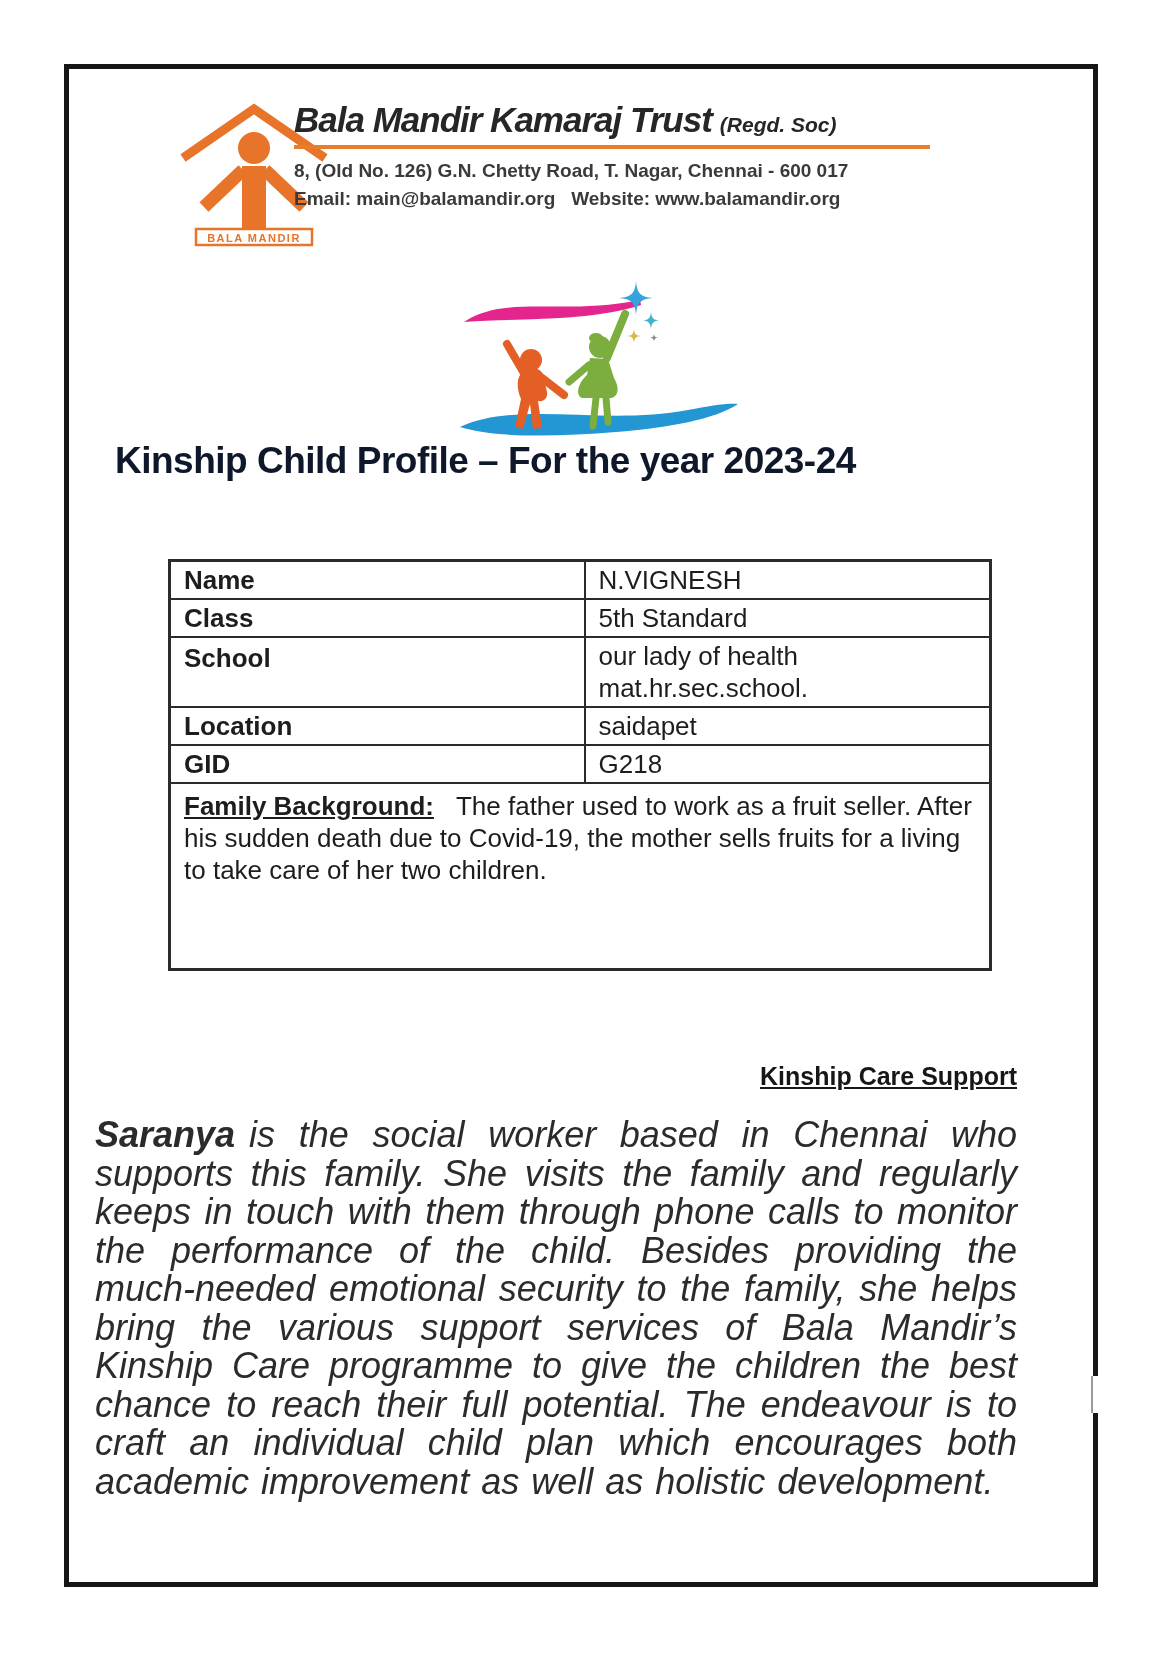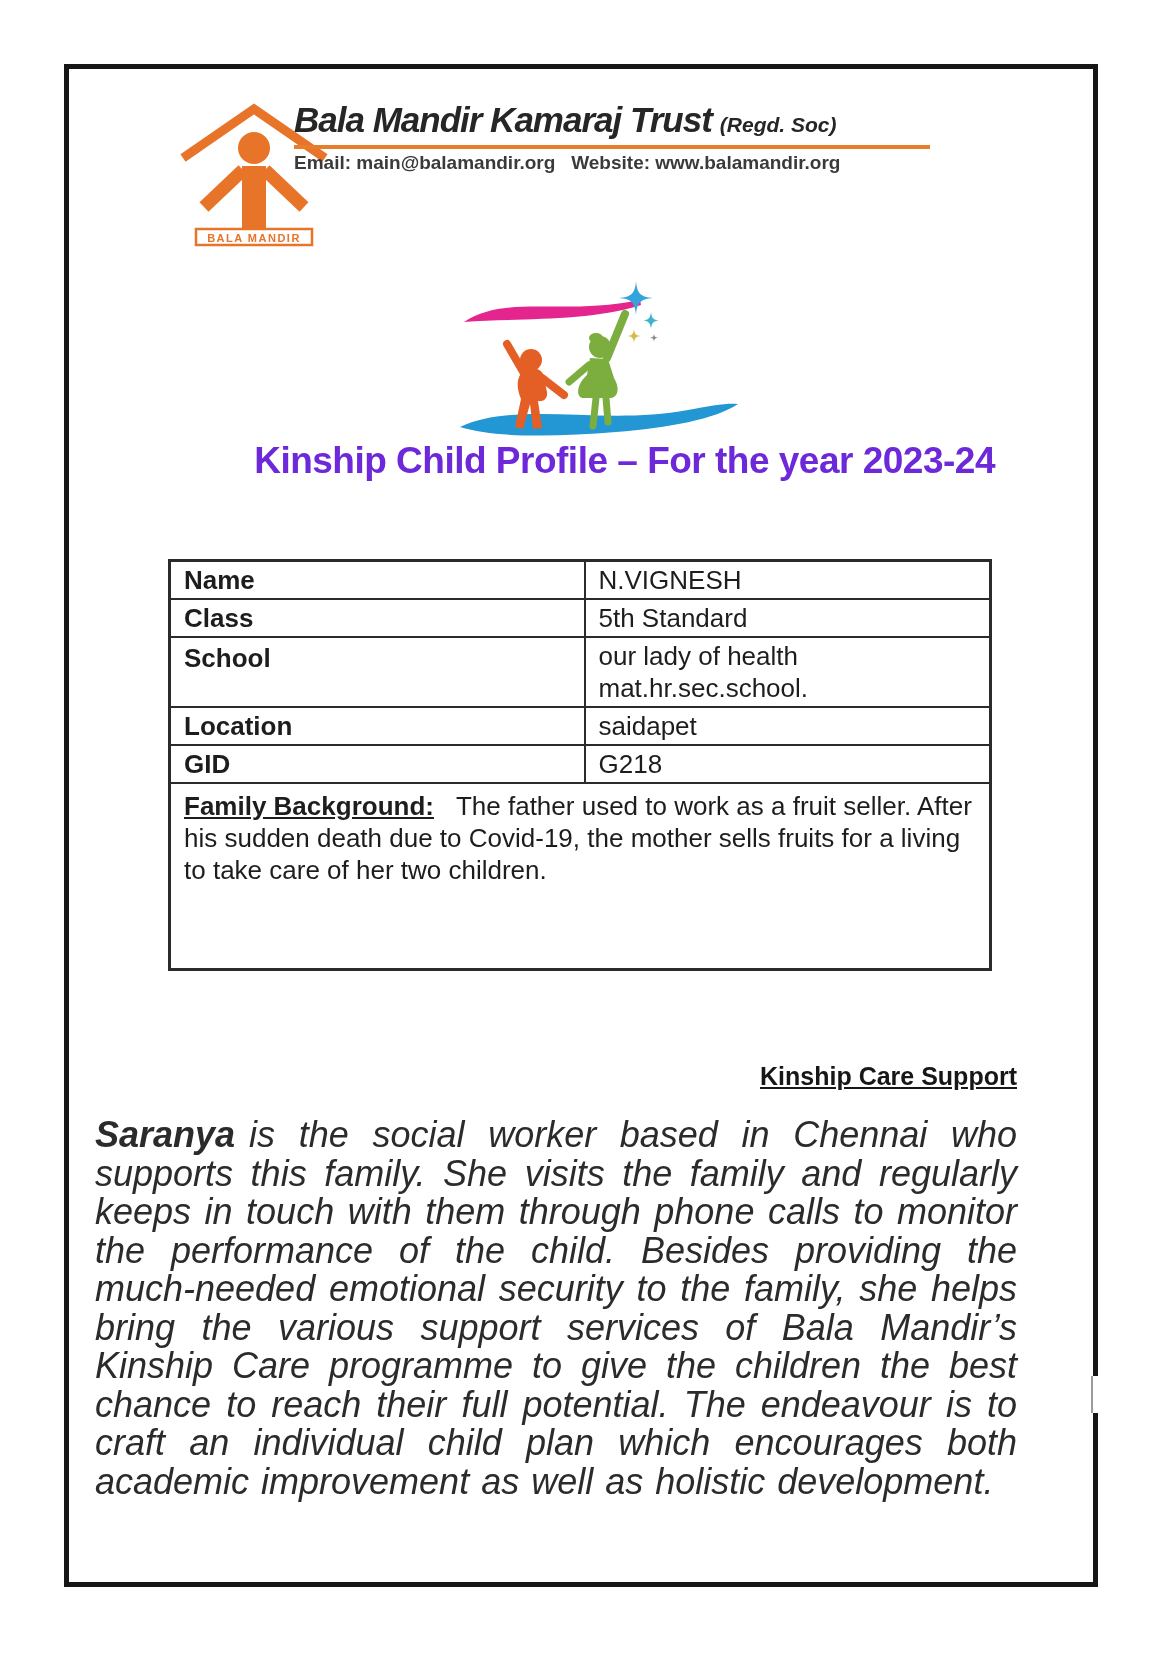--- a/index.html
+++ b/index.html
@@ -27,22 +27,22 @@
   .org-suffix{font-size:21px;font-weight:bold;color:#262626;margin-left:8px;}
   .header-rule{height:4px;background:#E87D2B;width:636px;margin-top:5px;}
   .addr{font-size:19px;font-weight:600;color:#3a3a3a;line-height:28px;white-space:pre-wrap;}
   .addr.first{margin-top:8px;}
 
   
   .children-logo{position:absolute;left:448px;top:268px;width:314px;height:186px;}
 
   
   .doc-title{
-    position:absolute;left:115px;top:440px;width:880px;text-align:right;
-    font-size:37px;font-weight:bold;color:#6d28d9;letter-spacing:-0.5px;white-space:nowrap;
+    position:absolute;left:115px;top:440px;width:880px;text-align:left;
+    font-size:37px;font-weight:bold;color:#0f172a;letter-spacing:-0.5px;white-space:nowrap;
   }
 
   
   .profile-table{
     position:absolute;left:168px;top:559px;width:821px;
     border-collapse:collapse;table-layout:fixed;
   }
   .profile-table,.profile-table td{border:2px solid #2b2b2b;}
   .profile-table{border-width:3px;border-radius:24px;}
   .profile-table td{
@@ -83,20 +83,21 @@
   <path d="M92,74 L131,111" stroke="#E8742A" stroke-width="13"></path>
   <rect x="23" y="133" width="116" height="16" fill="#ffffff" stroke="#E8742A" stroke-width="2.5"></rect>
   <text x="81" y="145.5" text-anchor="middle" font-size="11" font-weight="bold" fill="#E8742A" letter-spacing="1.5">BALA MANDIR</text>
 </svg>
 
 <div class="header-text">
   <div class="org-name-line">
     <span class="org-name">Bala Mandir Kamaraj Trust</span><span class="org-suffix">(Regd. Soc)</span>
   </div>
   <div class="header-rule"></div>
+  <div class="addr first">8, (Old No. 126) G.N. Chetty Road, T. Nagar, Chennai - 600 017</div>
   <div class="addr">Email: main@balamandir.org   Website: www.balamandir.org</div>
 </div>
 
 <svg class="children-logo" viewBox="0 0 314 186" aria-hidden="true">
 
   <path d="M16,54 C58,26 112,48 192,32 L193,37 C140,54 68,50 16,54 Z" fill="#E5258E"></path>
 
   <path d="M12,159 C70,132 155,158 240,142 C262,138 278,135 290,136 C268,151 220,160 168,164 C108,169 48,170 12,159 Z" fill="#2297D3"></path>
 
   <g>

